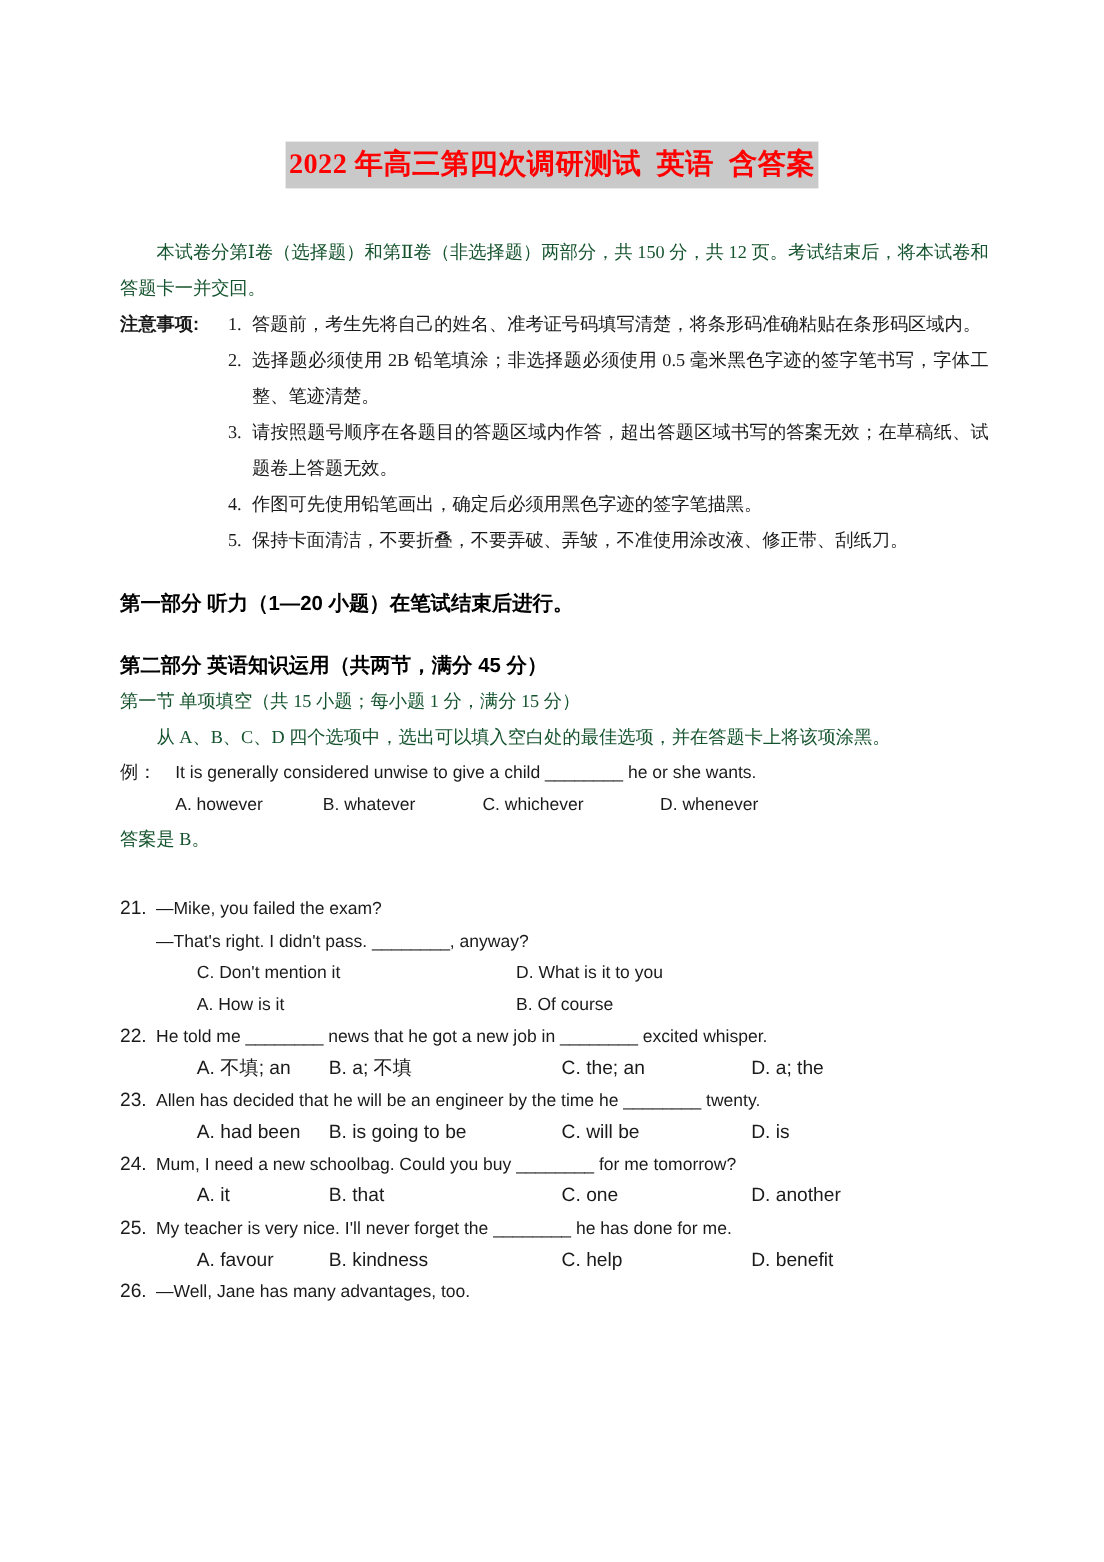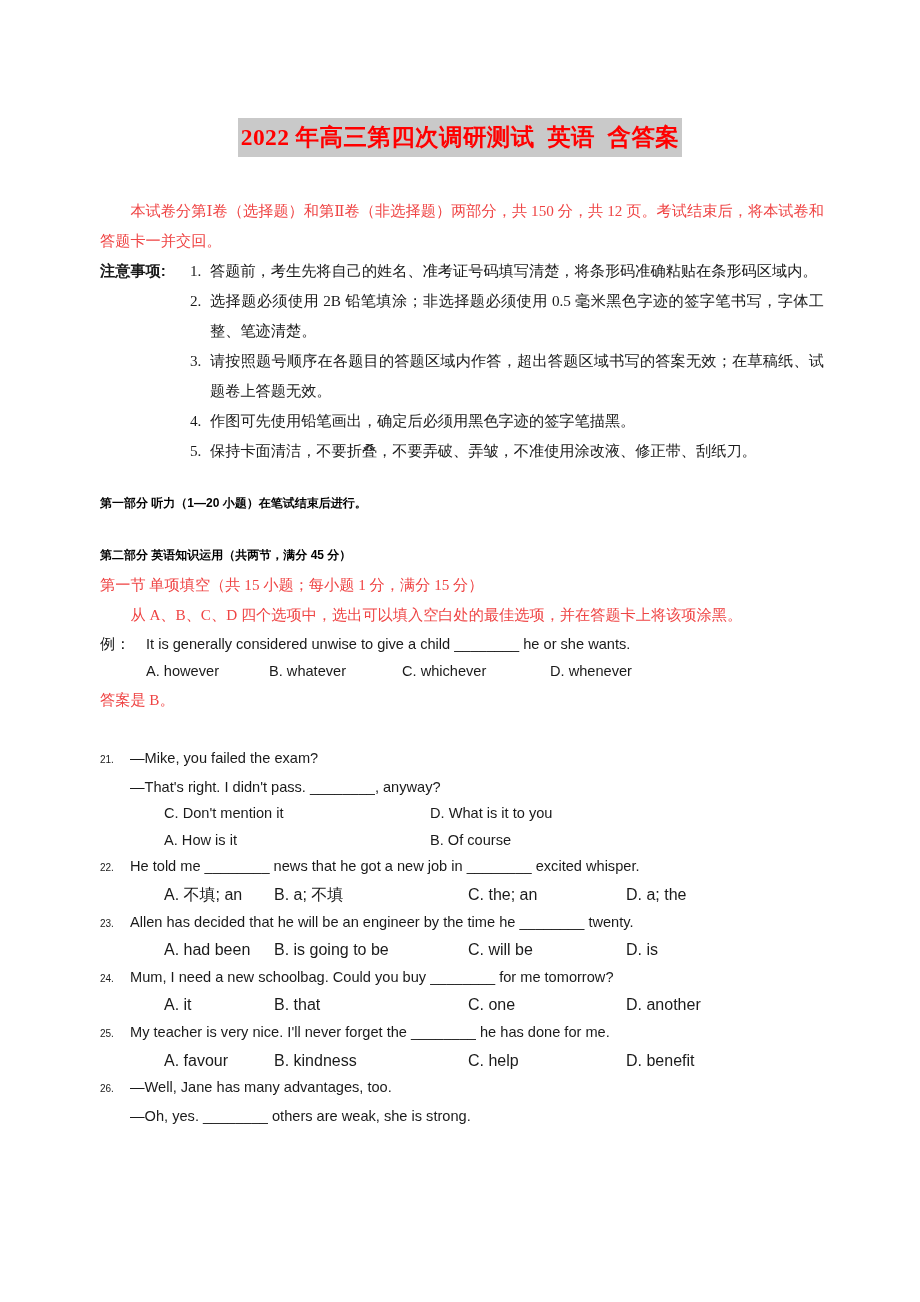--- a/index.html
+++ b/index.html
@@ -51,21 +51,21 @@
     position: absolute;
     left: 100px;
     top: 196px;
     width: 724px;
   }
 
   .cn {
     font-family: "Liberation Serif", "DejaVu Serif", serif;
     font-size: 15.2px;
     line-height: 30px;
-    color: #ef4444;
+    color: #14532d;
   }
 
   .indent2 { text-indent: 2em; }
 
   
   .notice {
     position: relative;
   }
   .notice-row {
     display: flex;
@@ -98,21 +98,21 @@
     font-size: 15.2px;
     line-height: 30px;
     text-align: justify;
   }
   .notice-indent {
     margin-left: 90px;
   }
 
   .sec-head {
     font-family: "Liberation Sans", "DejaVu Sans", sans-serif;
-    font-size: 12px;
+    font-size: 17px;
     font-weight: 700;
     line-height: 30px;
     color: #000;
   }
   .spacer-md { height: 22px; }
   .spacer-lg { height: 30px; }
 
   
   .example-line {
     display: flex;
@@ -150,21 +150,21 @@
   .q-line {
     display: flex;
     align-items: baseline;
     font-family: "Liberation Sans", "DejaVu Sans", sans-serif;
     font-size: 14.6px;
     line-height: 26.6px;
   }
   .q-num {
     flex: 0 0 30px;
     font-family: "Liberation Sans", "DejaVu Sans", sans-serif;
-    font-size: 10px;
+    font-size: 16px;
   }
   .q-text {
     flex: 1 1 auto;
   }
   .q-cont {
     margin-left: 30px;
     font-family: "Liberation Sans", "DejaVu Sans", sans-serif;
     font-size: 14.6px;
     line-height: 26.6px;
   }
@@ -341,17 +341,16 @@
         <span class="c3">C. help</span>
         <span class="c4">D. benefit</span>
       </div>
     </div>
 
     <div class="q">
       <div class="q-line">
         <span class="q-num">26.</span>
         <span class="q-text">—Well, Jane has many advantages, too.</span>
       </div>
-      <div class="q-cont">—Oh, yes. ________ others are weak, she is strong.</div>
     </div>
 
   </div>
 </div>
 
 </body></html>

